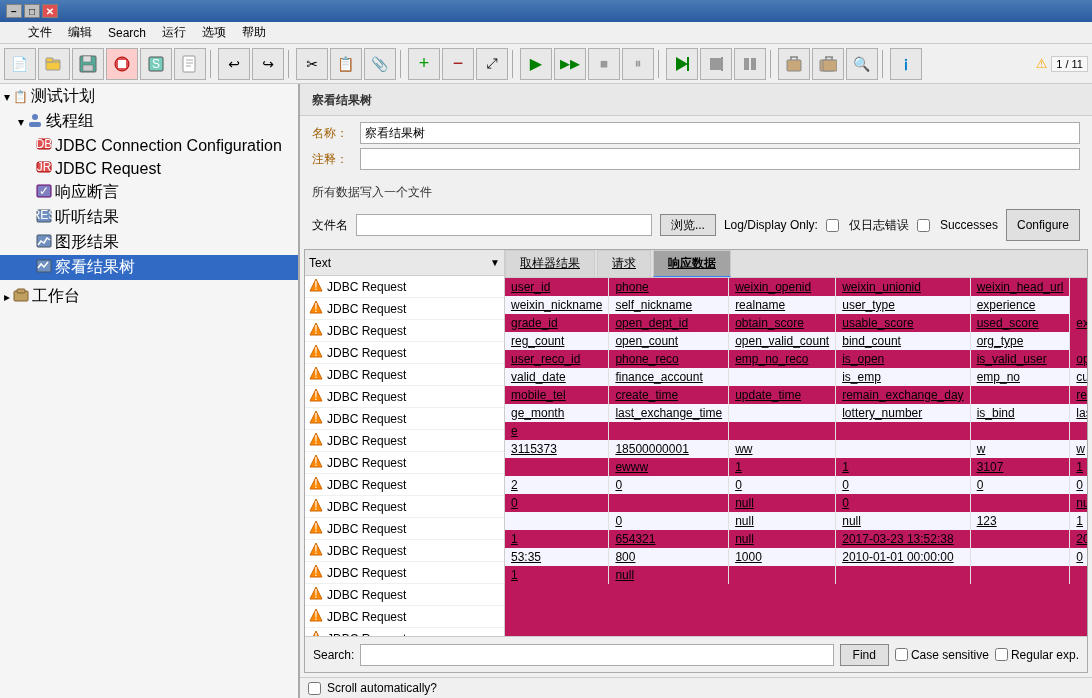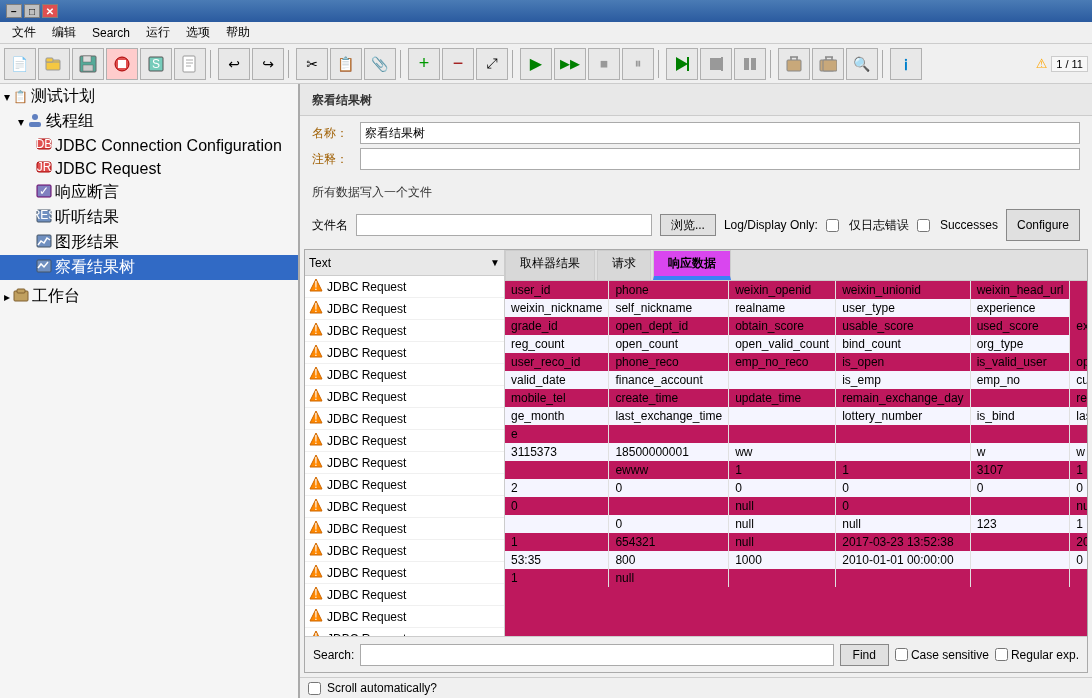--- a/index.html
+++ b/index.html
@@ -23,21 +23,21 @@
       color: black;
     }
     .title-btn.close { background: #e05050; color: white; }
 
     .menu-bar {
       background: #f0f0f0;
       border-bottom: 1px solid #ccc;
       height: 22px;
       display: flex;
       align-items: center;
-      padding: 0 4px;
+      padding: 0 20px;
     }
     .menu-item {
       padding: 2px 8px;
       cursor: pointer;
       font-size: 12px;
     }
 
     .toolbar {
       background: #f0f0f0;
       border-bottom: 1px solid #ccc;
@@ -213,39 +213,40 @@
       border-bottom: 1px solid #f0f0f0;
     }
     .result-icon { margin-right: 4px; font-size: 12px; }
 
     
     .data-panel {
       flex: 1;
       display: flex;
       flex-direction: column;
       overflow: hidden;
+      text-decoration: underline;
     }
 
     .tab-bar {
       display: flex;
       background: #e0e0e0;
       border-bottom: 1px solid #ccc;
     }
     .tab {
       padding: 4px 14px;
       cursor: pointer;
       border: 1px solid #ccc;
       border-bottom: none;
       background: #d8d8d8;
       font-size: 12px;
       margin-right: 2px;
     }
     .tab.active {
-      background: #d946ef;
-      border-bottom: 4px solid #3b82f6;
+      background: #a3a3a3;
+      border-bottom: 1px solid #3b82f6;
       font-weight: bold;
     }
 
     .data-table-container {
       flex: 1;
       overflow: auto;
       background: #be185d;
     }
     .data-table {
       width: 100%;

